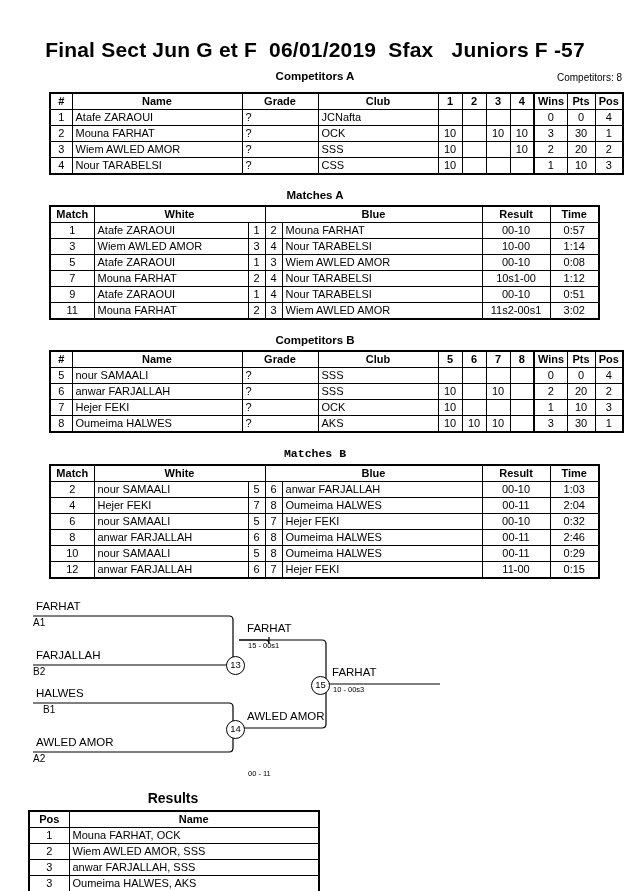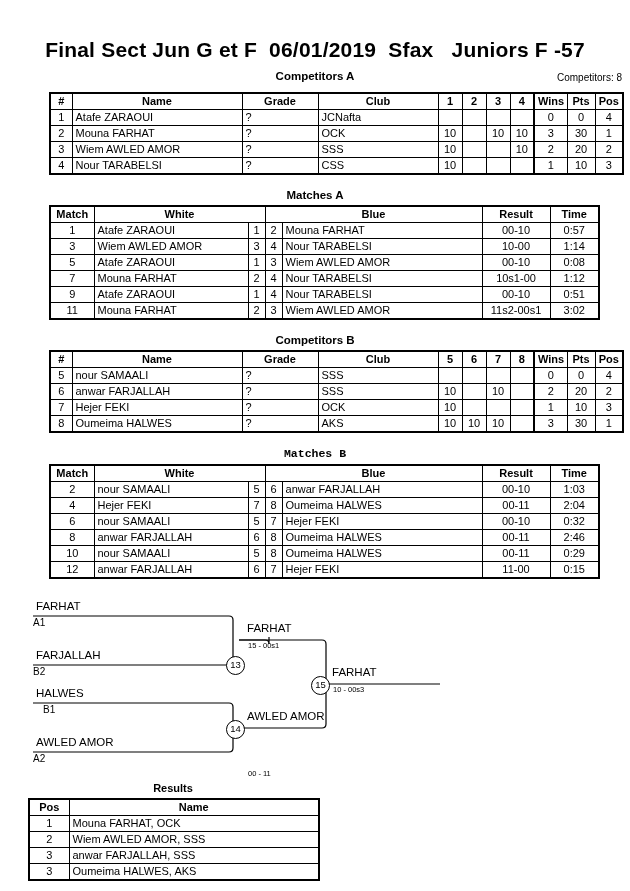--- a/index.html
+++ b/index.html
@@ -94,23 +94,23 @@
   
   .results-wrap {
     margin: 4px 0 0 28px;
     width: 290px;
   }
   col.rw-pos  { width: 40px; }
   col.rw-name { width: 250px; }
 
   .head-results {
     text-align: center;
-    font-size: 11px;
+    font-size: 14px;
     font-weight: bold;
-    margin-top: 14px;
+    margin-top: 22px;
     width: 346px;
   }
 
   
   .bracket {
     position: relative;
     width: 630px;
     height: 175px;
     margin-top: 14px;
     padding-left: 40px;

